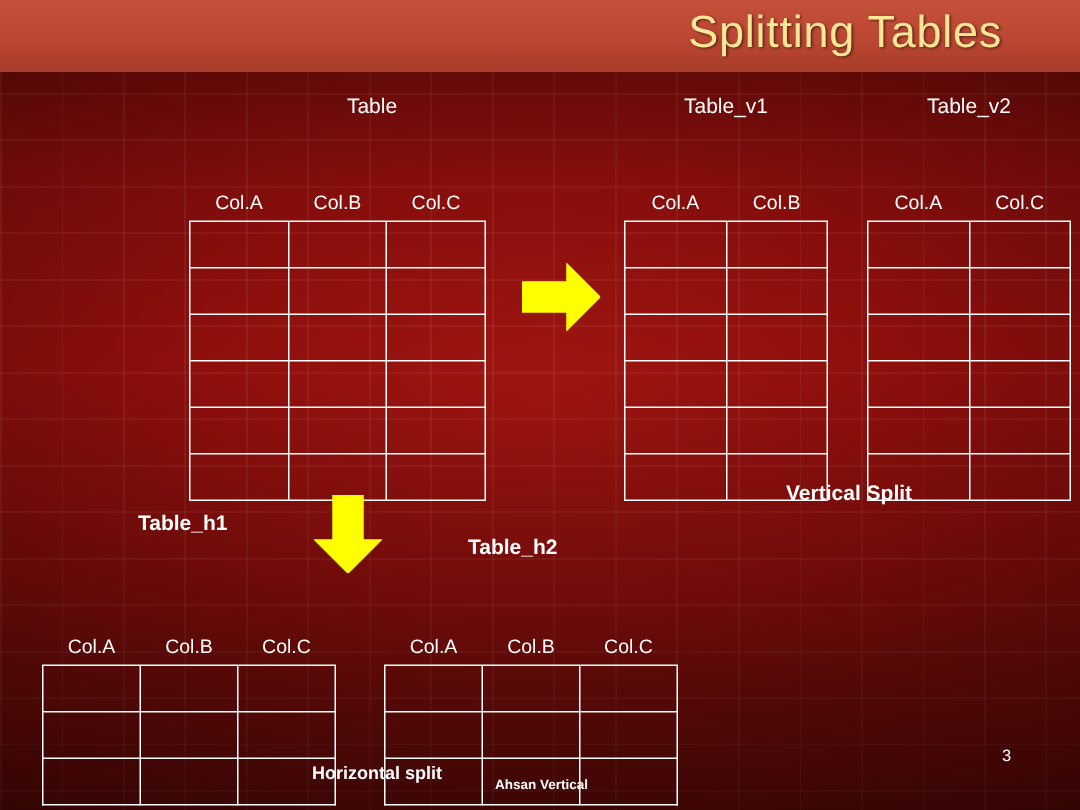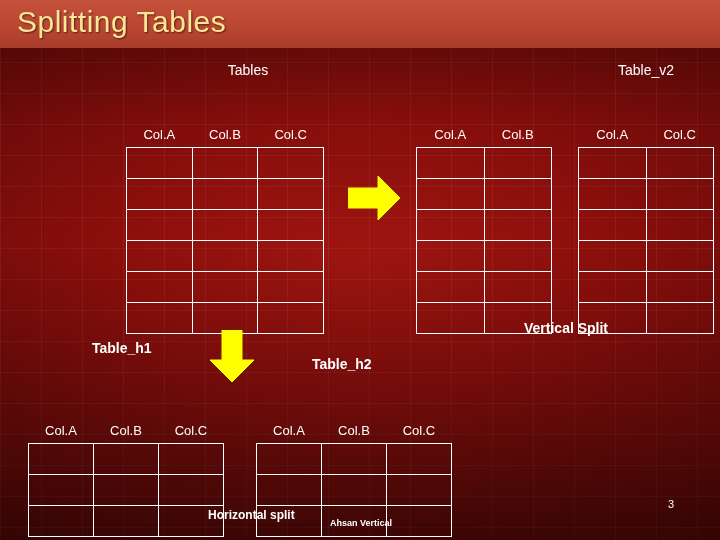--- a/index.html
+++ b/index.html
@@ -30,27 +30,26 @@
     top: 0;
     width: 720px;
     height: 48px;
     background: linear-gradient(to bottom, #c4513b 0%, #bb4733 55%, #a93c2b 100%);
   }
   .title-text {
     position: absolute;
     left: 0;
     top: 5px;
     width: 668px;
-    text-align: left;
+    text-align: right;
     font-size: 30px;
     font-weight: normal;
     color: #ffe694;
     letter-spacing: 0.5px;
     text-shadow: 1px 1px 2px rgba(0,0,0,0.55);
-    padding-left: 17px;
   }
 
   .label {
     position: absolute;
     color: #ffffff;
     font-size: 14px;
     white-space: nowrap;
   }
   .label.bold {
     font-weight: bold;
@@ -106,21 +105,22 @@
   }
 </style>
 </head>
 <body>
 
 <div class="slide">
 
   <div class="title-band"></div>
   <div class="title-text">Splitting Tables</div>
 
-  <div class="label" style="left:198px; top:62px; width:100px; text-align:center;">Tables</div>
+  <div class="label" style="left:198px; top:62px; width:100px; text-align:center;">Table</div>
+  <div class="label" style="left:416px; top:62px; width:136px; text-align:center;">Table_v1</div>
   <div class="label" style="left:578px; top:62px; width:136px; text-align:center;">Table_v2</div>
 
   <table class="tbl" style="left:126px; top:88px; width:198px;">
     <tbody>
         <tr>
       <td class="hdr first">Col.A</td>
       <td class="hdr">Col.B</td>
       <td class="hdr">Col.C</td>
     </tr>
     <tr>

